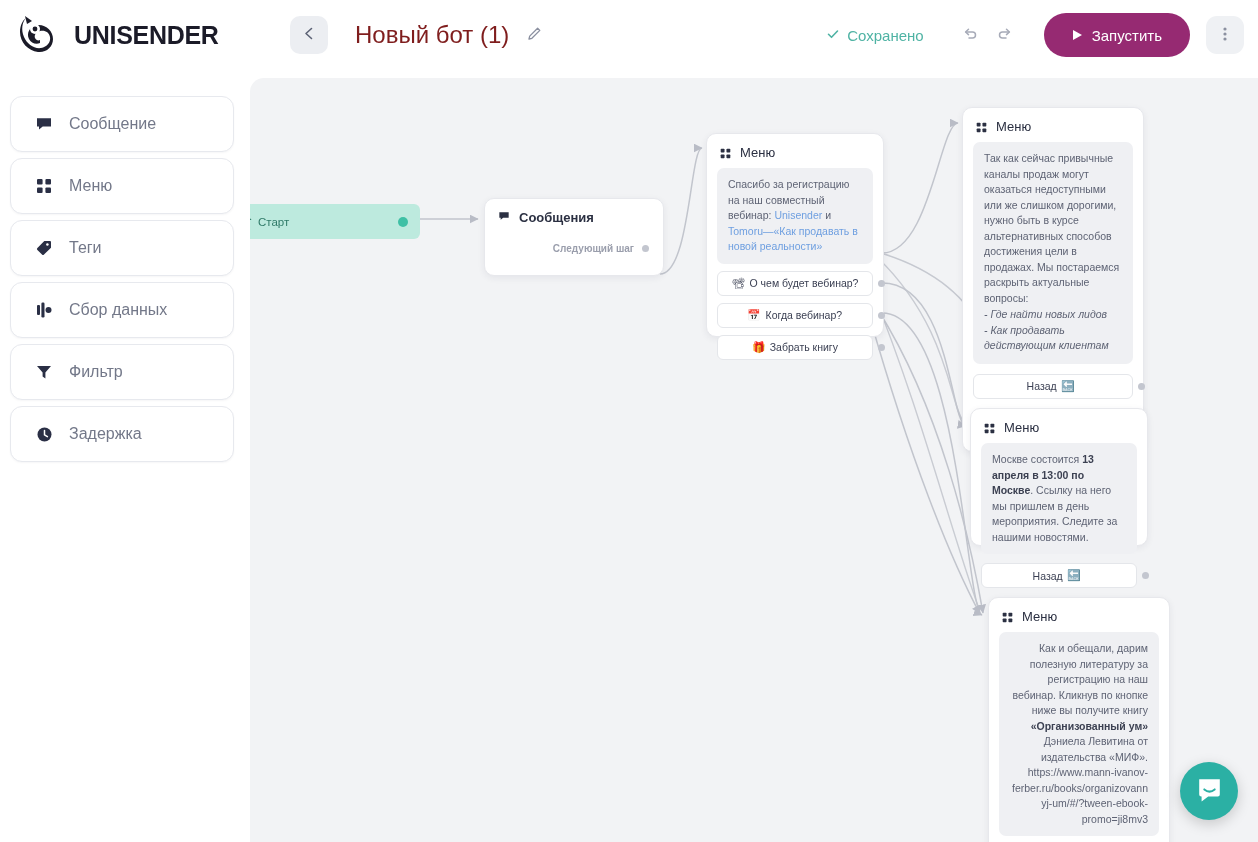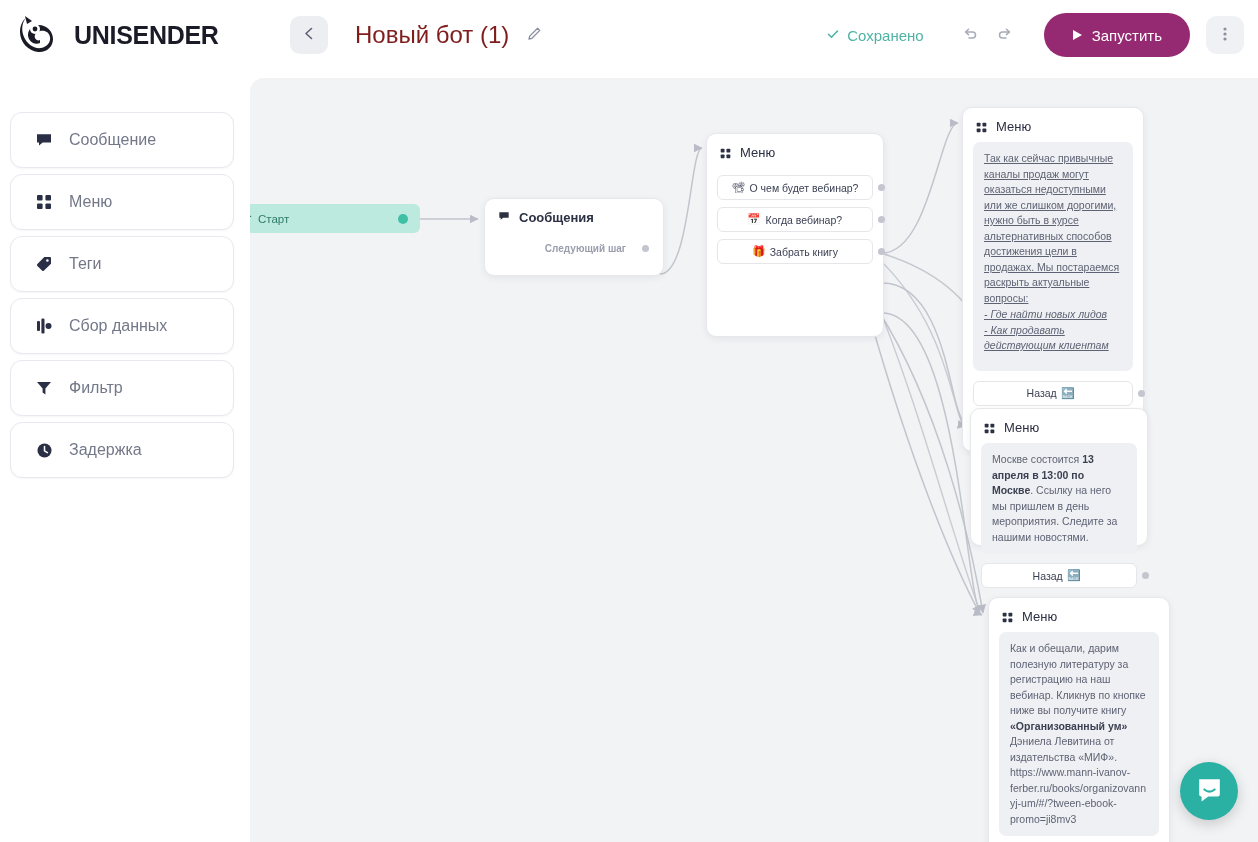--- a/index.html
+++ b/index.html
@@ -65,21 +65,21 @@
   }
   .kebab-btn {
     width: 38px; height: 38px; border-radius: 11px;
     background: #eff1f4; border: none; margin-left: 16px;
     display: flex; align-items: center; justify-content: center;
     cursor: pointer; color: #8b90a0;
   }
 
   
   .sidebar {
-    position: absolute; left: 10px; top: 112px;
+    position: absolute; left: 10px; top: 96px;
     width: 224px; z-index: 30;
   }
   .side-item {
     height: 56px; background: #ffffff;
     border: 1px solid #e7e9ee; border-radius: 12px;
     display: flex; align-items: center; gap: 16px;
     padding-left: 24px; margin-bottom: 6px;
     box-shadow: 0 1px 2px rgba(30,35,60,0.04);
     cursor: pointer;
   }
@@ -149,21 +149,21 @@
 
   
   .msg-node { position: absolute; font-weight: bold; }
   .msg-bubble {
     background: #eff0f3; border-radius: 6px;
     margin: 0 10px; padding: 7px 10px;
     font-size: 10.5px; color: #5e6374;
   }
   .next-step {
     display: flex; align-items: center; justify-content: flex-end;
-    gap: 16px; padding: 10px 14px 9px 10px;
+    gap: 8px; padding: 10px 14px 9px 10px;
     font-size: 10px; color: #9a9eac;
   }
   .next-dot { width: 7px; height: 7px; border-radius: 50%; background: #c3c6cf; }
 
   
   .chat-fab {
     position: absolute; right: 20px; bottom: 22px;
     width: 58px; height: 58px; border-radius: 50%;
     background: #2bb0a4;
     display: flex; align-items: center; justify-content: center;
@@ -352,21 +352,21 @@
         <path d="M628 232 C 690 330, 720 460, 733 535"></path>
         <path d="M620 240 C 660 380, 700 480, 730 536"></path>
       </g>
 
       <g fill="none" stroke="#c2c5cd" stroke-width="1.4" opacity="0.85">
         <path d="M628 180 C 700 250, 700 330, 714 344"></path>
         <path d="M622 212 C 670 330, 700 450, 728 528"></path>
       </g>
     </svg>
 
-    <div class="start-node" style="left:-20px; top:126px; width:190px; height:29px;">
+    <div class="start-node" style="left:-20px; top:126px; width:190px; height:35px;">
       <span class="start-label">
         <span>
           <svg width="10" height="11" viewBox="0 0 10 11" fill="#2f7a68">
             <path d="M5 0 L9.6 5 H6.6 V11 H3.4 V5 H0.4 Z"></path>
           </svg>
         </span>
         <span>Старт</span>
       </span>
       <span class="start-dot"></span>
     </div>
@@ -392,20 +392,23 @@
           <svg width="11" height="11" viewBox="0 0 16 16" fill="#2b3042">
             <rect x="1" y="1" width="5.6" height="5.6" rx="1.1"></rect>
             <rect x="9.4" y="1" width="5.6" height="5.6" rx="1.1"></rect>
             <rect x="1" y="9.4" width="5.6" height="5.6" rx="1.1"></rect>
             <rect x="9.4" y="9.4" width="5.6" height="5.6" rx="1.1"></rect>
           </svg>
         </span>
         <span>Меню</span>
       </div>
 
+      <div class="bubble">
+        <span>Спасибо за регистрацию на наш совместный вебинар: </span><span class="lnk">Unisender</span><span> и </span><span class="lnk">Tomoru</span><span class="lnk">—«Как продавать в новой реальности»</span>
+      </div>
 
       <div class="opt-btn">
         <span class="emo">📽</span>
         <span>О чем будет вебинар?</span>
         <span class="port out"></span>
       </div>
       <div class="opt-btn">
         <span class="emo">📅</span>
         <span>Когда вебинар?</span>
         <span class="port out"></span>
@@ -422,21 +425,21 @@
         <span class="grid-ico">
           <svg width="11" height="11" viewBox="0 0 16 16" fill="#2b3042">
             <rect x="1" y="1" width="5.6" height="5.6" rx="1.1"></rect>
             <rect x="9.4" y="1" width="5.6" height="5.6" rx="1.1"></rect>
             <rect x="1" y="9.4" width="5.6" height="5.6" rx="1.1"></rect>
             <rect x="9.4" y="9.4" width="5.6" height="5.6" rx="1.1"></rect>
           </svg>
         </span>
         <span>Меню</span>
       </div>
-      <div class="bubble" style="padding-bottom:17px;text-decoration:underline;">
+      <div class="bubble" style="padding-bottom:10px;">
         <span>Так как сейчас привычные каналы продаж могут оказаться недоступными или же слишком дорогими, нужно быть в курсе альтернативных способов достижения цели в продажах. Мы постараемся раскрыть актуальные вопросы:</span>
         <div style="font-style:italic; margin-top:1px;">- Где найти новых лидов</div>
         <div style="font-style:italic;">- Как продавать действующим клиентам</div>
       </div>
       <div class="opt-btn" style="margin-top:10px;">
         <span>Назад</span>
         <span class="emo" style="margin-left:5px;">🔙</span>
         <span class="port out"></span>
       </div>
     </div>
@@ -468,21 +471,21 @@
         <span class="grid-ico">
           <svg width="11" height="11" viewBox="0 0 16 16" fill="#2b3042">
             <rect x="1" y="1" width="5.6" height="5.6" rx="1.1"></rect>
             <rect x="9.4" y="1" width="5.6" height="5.6" rx="1.1"></rect>
             <rect x="1" y="9.4" width="5.6" height="5.6" rx="1.1"></rect>
             <rect x="9.4" y="9.4" width="5.6" height="5.6" rx="1.1"></rect>
           </svg>
         </span>
         <span>Меню</span>
       </div>
-      <div class="bubble" style="min-height:150px; word-break:break-word;">
+      <div class="bubble" style="min-height:150px; word-break:break-word;text-align:right;">
         <span>Как и обещали, дарим полезную литературу за регистрацию на наш вебинар. Кликнув по кнопке ниже вы получите книгу </span><span style="font-weight:bold;color:#3c4152">«Организованный ум»</span><span> Дэниела Левитина от издательства «МИФ». </span><span>https://www.mann-ivanov-ferber.ru/books/organizovannyj-um/#/?tween-ebook-promo=ji8mv3</span>
       </div>
 
     </div>
 
   </div>
 
   <div class="chat-fab">
     <span>
       <svg width="27" height="27" viewBox="0 0 27 27">

